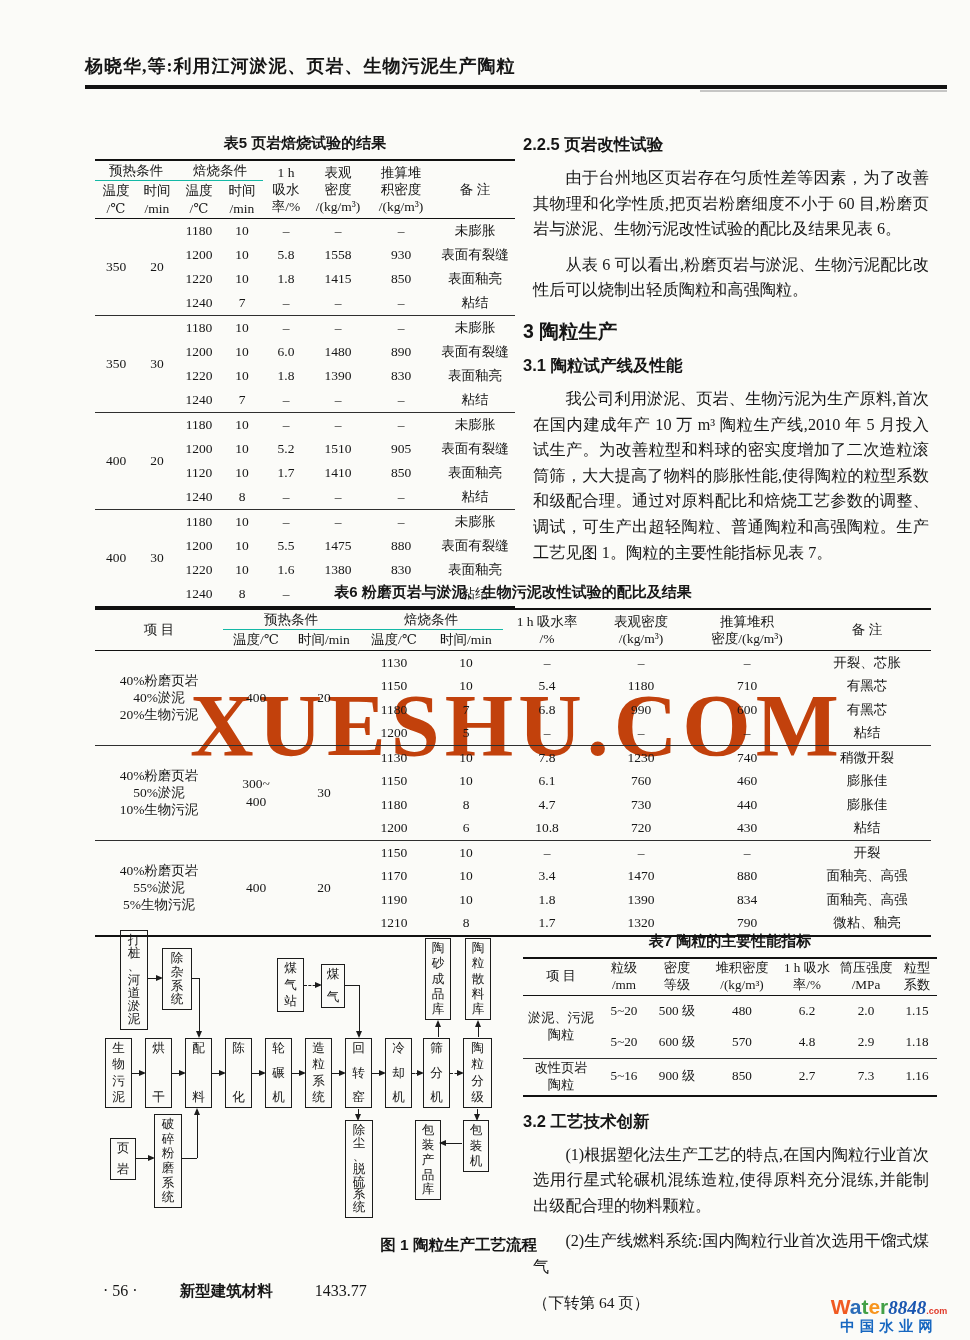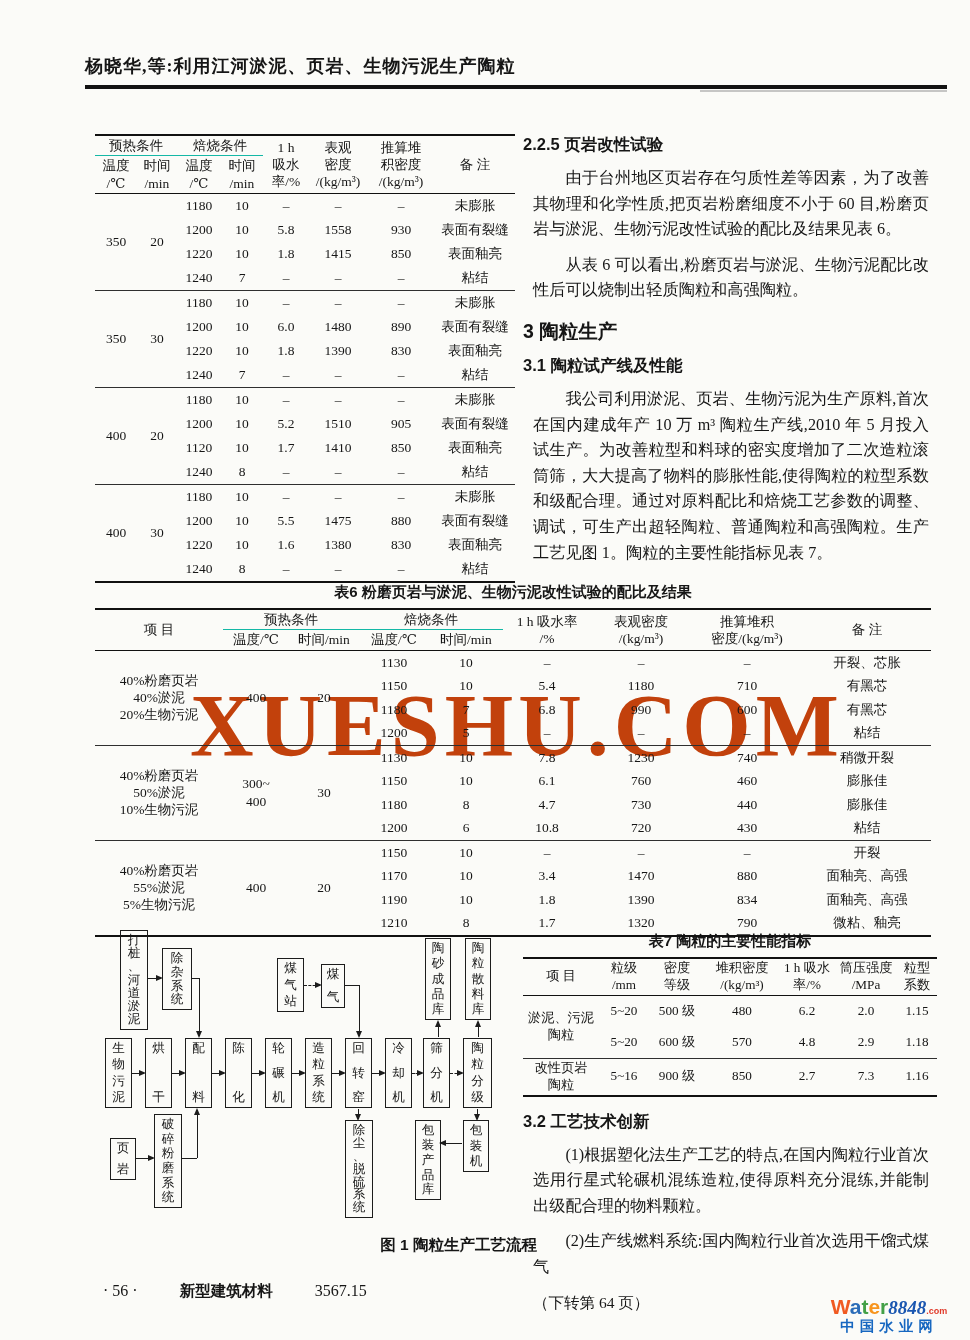--- a/index.html
+++ b/index.html
@@ -81,20 +81,21 @@
 </head>
 <body>
 
 <div class="abs watermark">XUESHU.COM</div>
 
 <div class="abs pg-header">杨晓华,等:利用江河淤泥、页岩、生物污泥生产陶粒</div>
 <div class="abs header-rule"></div>
 <div class="abs header-rule-noise"></div>
 
 <div class="abs" id="table5-wrap">
+  <p class="tbl-title">表5  页岩焙烧试验的结果</p>
   <table class="sci">
     <colgroup>
         <col style="width:42px">
         <col style="width:40px">
         <col style="width:44px">
         <col style="width:42px">
         <col style="width:46px">
         <col style="width:58px">
         <col style="width:68px">
         <col style="width:80px">
@@ -638,21 +639,21 @@
   </div>
   <h3 class="hsub" style="margin-top:14px">3.2  工艺技术创新</h3>
   <p class="para indent">(1)根据塑化法生产工艺的特点,在国内陶粒行业首次选用行星式轮碾机混练造粒,使得原料充分混练,并能制出级配合理的物料颗粒。</p>
   <p class="para indent">(2)生产线燃料系统:国内陶粒行业首次选用干馏式煤气</p>
   <p class="para continued">（下转第 64 页）</p>
 </div>
 
 <div class="abs" id="footer">
   <span>· 56 ·</span>
   <span class="journal">新型建筑材料</span>
-  <span>3567.15</span>
+  <span>1433.77</span>
 </div>
 
 <div class="abs" id="logo">
   <div>
     <span class="word"><span style="color: rgb(240, 90, 34);">W</span><span style="color: rgb(43, 108, 184);">a</span><span style="color: rgb(67, 160, 71);">t</span><span style="color: rgb(247, 148, 29);">e</span><span style="color: rgb(67, 160, 71);">r</span></span><span class="digits" style="color: rgb(26, 86, 176);">8848</span><span class="dotcom" style="color: rgb(224, 58, 42);">.com</span>
   </div>
   <div class="cn" style="color: rgb(23, 103, 192); font-family: Liberation Mono, monospace;">中国水业网</div>
 </div>
 
 </body></html>

